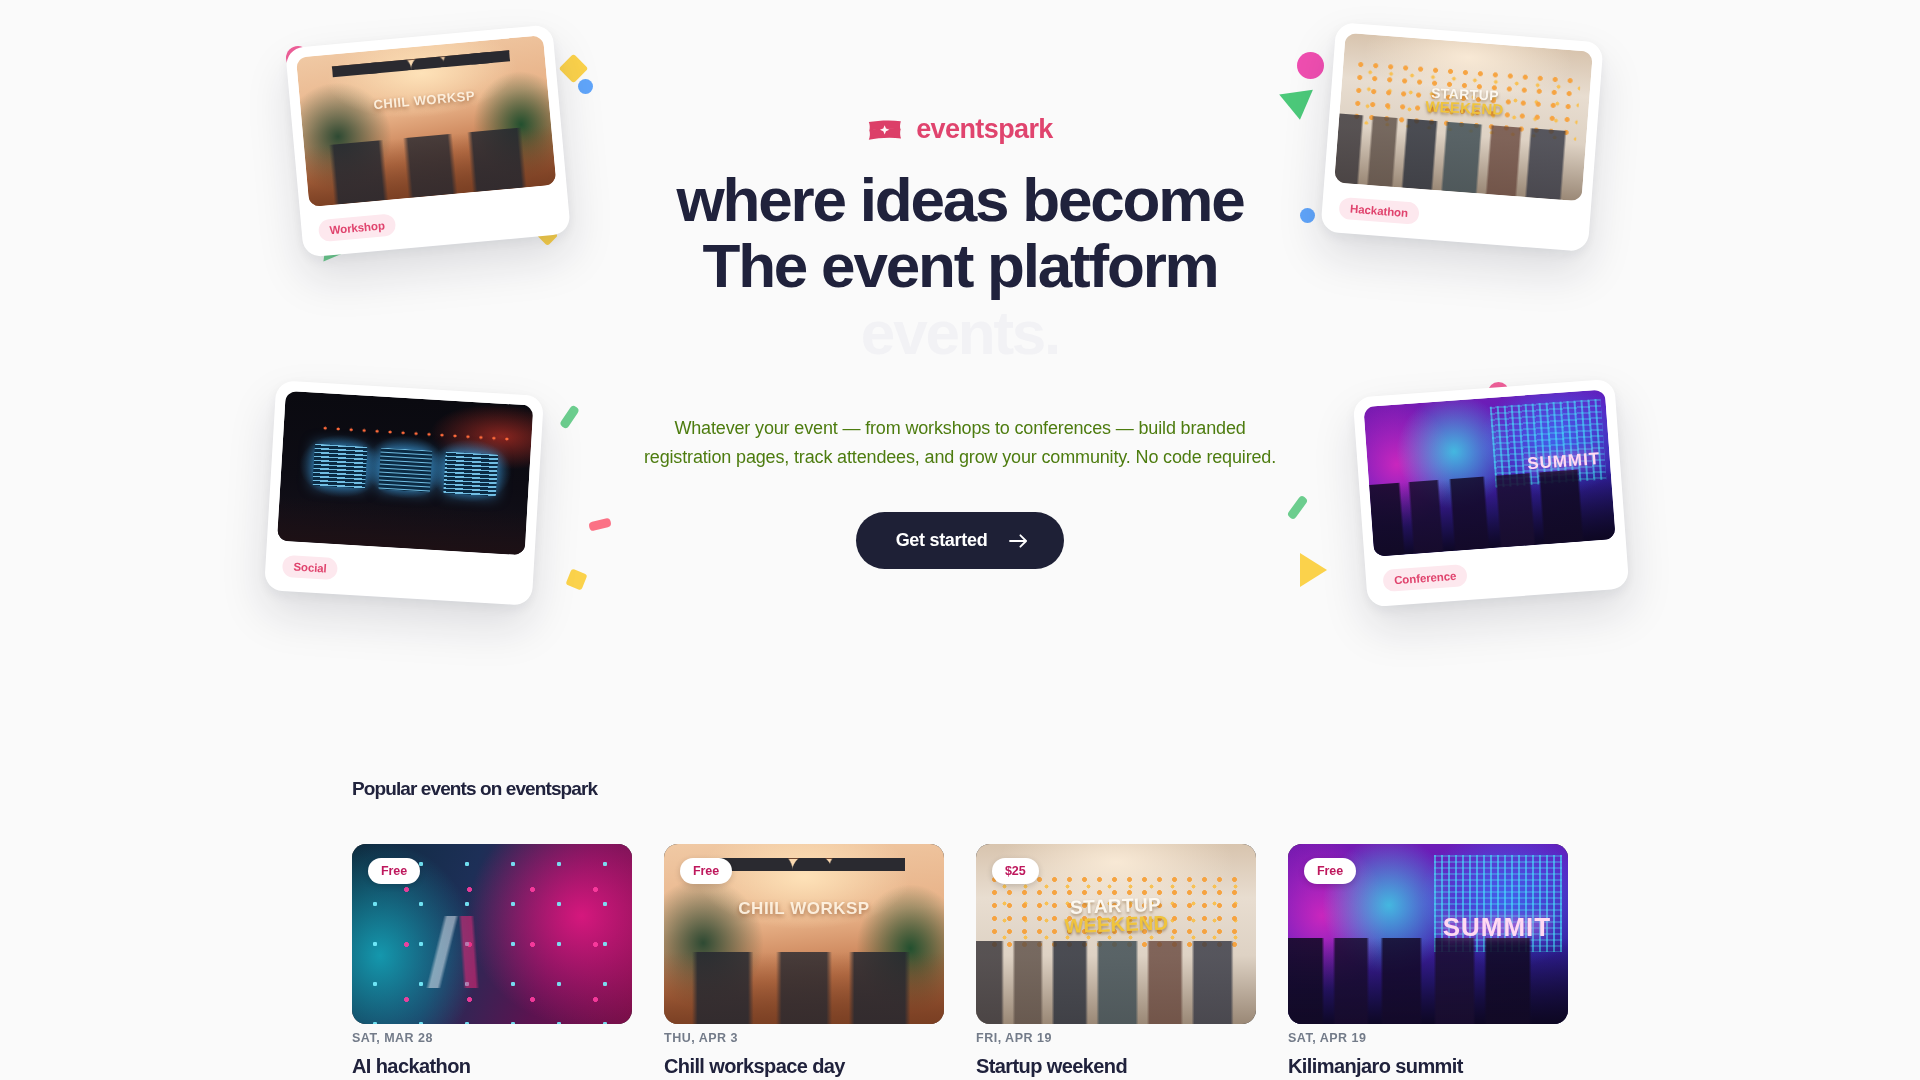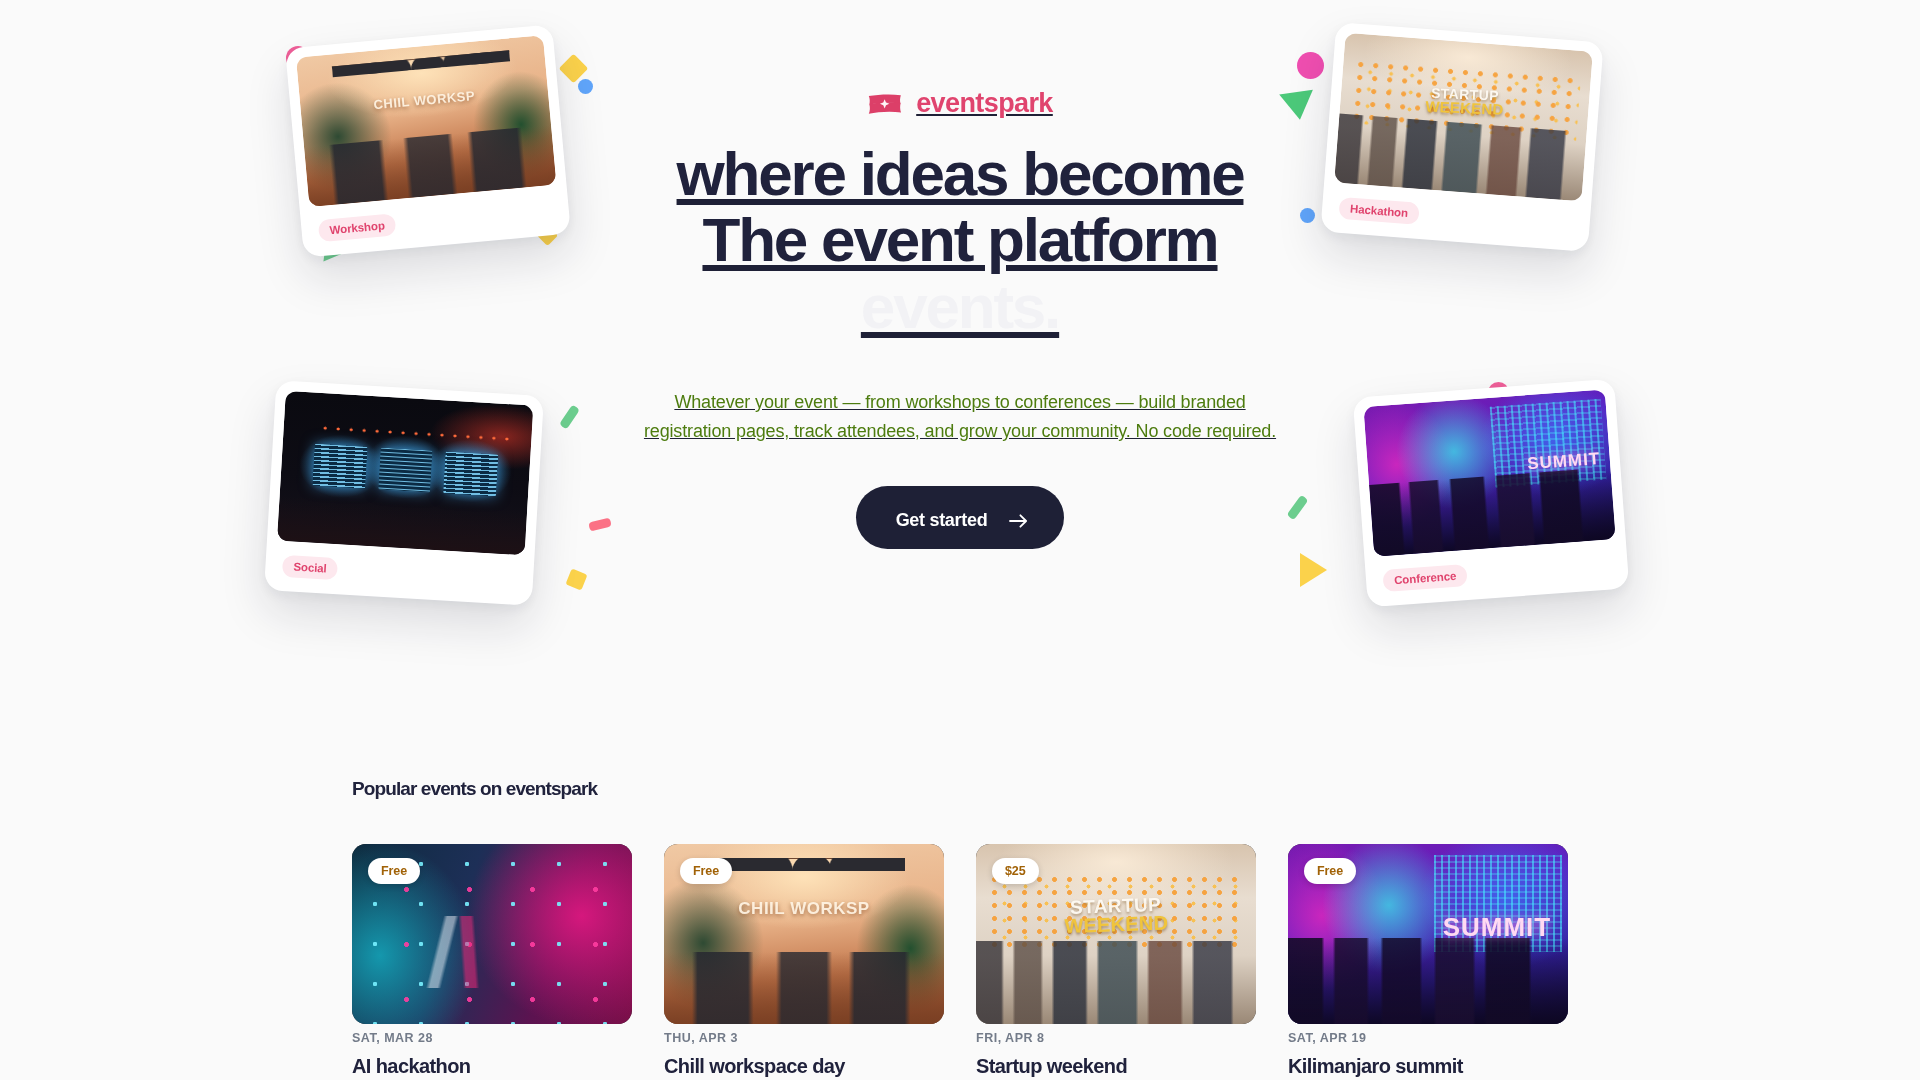--- a/index.html
+++ b/index.html
@@ -16,26 +16,25 @@
   .hero {
     position:relative;
     width:1920px;
     height:690px;
     overflow:hidden;
   }
 
   .hero-center {
     position:absolute;
     left:50%;
-    top:88px;
+    top:114px;
     transform:translateX(-50%);
     width:700px;
     text-align:center;
     z-index:20;
-    text-decoration:underline;
   }
 
   .brand {
     display:flex;
     align-items:center;
     justify-content:center;
     gap:13px;
     margin-bottom:22px;
   }
   .brand-logo { width:36px; height:26px; display:block; }
@@ -66,21 +65,21 @@
 
   .cta-wrap { margin-top:40px; }
   .cta {
     display:inline-flex;
     align-items:center;
     gap:22px;
     background:#1e2036;
     color:#ffffff;
     border:none;
     border-radius:999px;
-    padding:24px 36px 18px 40px;
+    padding:18px 36px 18px 40px;
     font-size:18px;
     font-weight:bold;
     letter-spacing:-0.3px;
     cursor:pointer;
     font-family:"Liberation Sans", sans-serif;
   }
   .cta svg { display:block; }
 
   
   .float-card {
@@ -334,21 +333,21 @@
     width:100%;
     height:180px;
     border-radius:14px;
     overflow:hidden;
     background:#222;
   }
   .ev-badge {
     position:absolute;
     left:16px; top:14px;
     background:#ffffff;
-    color:#a16207;
+    color:#be185d;
     font-size:12.5px;
     font-weight:bold;
     padding:6px 13px;
     border-radius:999px;
     z-index:4;
     box-shadow:0 2px 6px rgba(0,0,0,.16);
     letter-spacing:-0.1px;
   }
   .ev-date {
     margin-top:7px;
@@ -498,21 +497,21 @@
 
     <article class="ev-card">
       <div class="ev-photo">
         <div class="ph ph-hack"></div>
         <div class="hack-sign">
           <span class="a" style="font-size:19px;">STARTUP</span>
           <span class="b" style="font-size:20px;">WEEKEND</span>
         </div>
         <span class="ev-badge">$25</span>
       </div>
-      <div class="ev-date">FRI, APR 8</div>
+      <div class="ev-date">FRI, APR 19</div>
       <div class="ev-title">Startup weekend</div>
     </article>
 
     <article class="ev-card">
       <div class="ev-photo">
         <div class="ph ph-summit"></div>
         <div class="summit-word" style="font-size:26px; right:6%;">SUMMIT</div>
         <span class="ev-badge">Free</span>
       </div>
       <div class="ev-date">SAT, APR 19</div>

